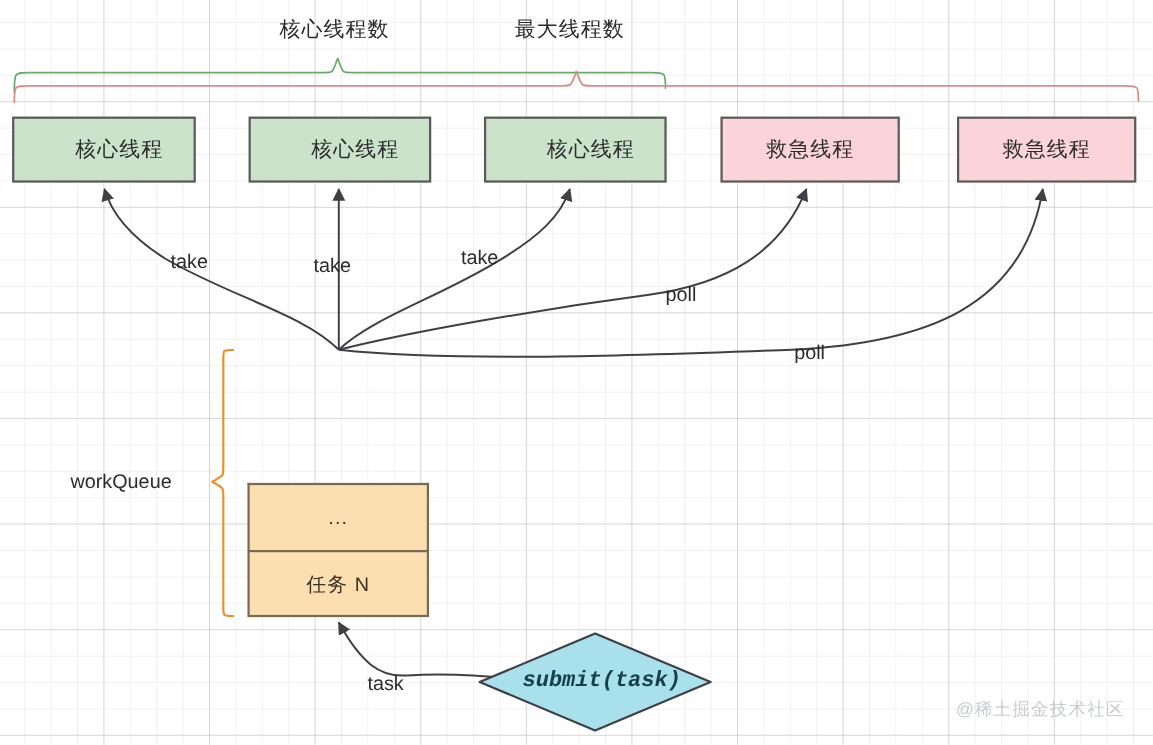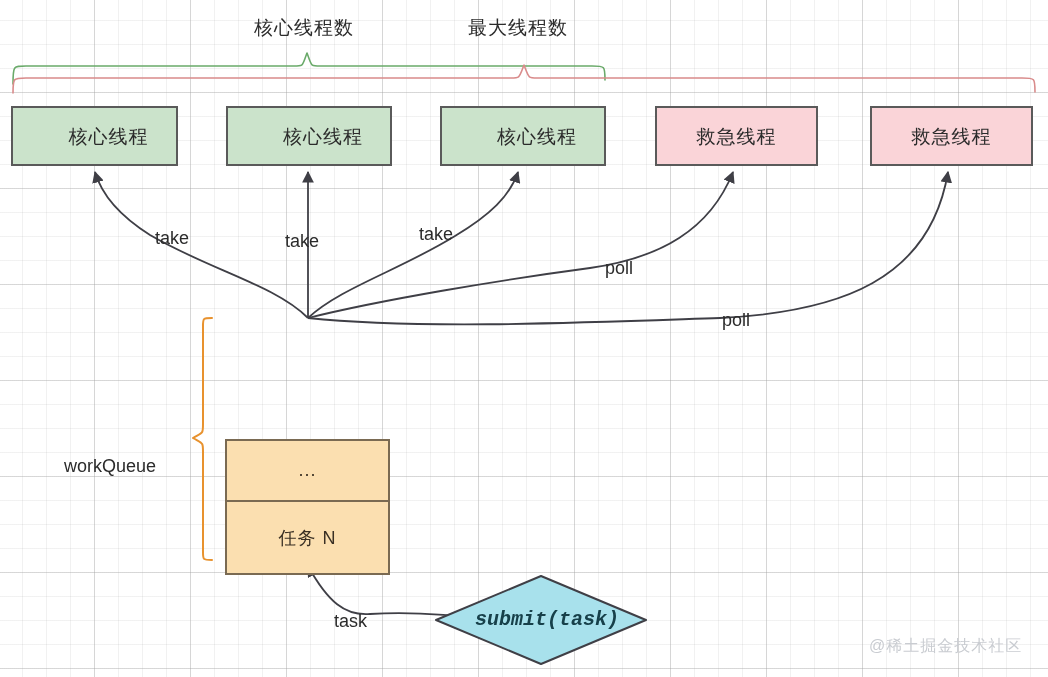--- a/index.html
+++ b/index.html
@@ -167,29 +167,29 @@
   <div class="edge-lbl" style="left:285px;top:232px;">take</div>
 
   <div class="edge-lbl" style="left:419px;top:225px;">take</div>
 
   <div class="edge-lbl" style="left:605px;top:259px;">poll</div>
 
   <div class="edge-lbl" style="left:722px;top:311px;">poll</div>
 
   <div class="edge-lbl" style="left:334px;top:612px;">task</div>
 
-  <div class="lbl" style="left:64px;top:429px;margin-top:28px;">workQueue</div>
+  <div class="lbl" style="left:64px;top:429px;">workQueue</div>
 
 
 
   <div class="qcell" style="left:225px;top:439px;width:165px;height:61px;">
     <span>...</span>
   </div>
 
-  <div class="qcell last" style="left:225px;top:500px;width:165px;height:75px;">
+  <div class="qcell last" style="left:225px;top:500px;width:165px;height:61px;">
     <span>任务 N</span>
   </div>
 
   <div class="diamond-text" style="left:475px;top:610px;font-family:Liberation Mono, monospace;">submit(task)</div>
 
   <div class="watermark" style="left:869px;top:638px;">@稀土掘金技术社区</div>
 
 </div>
 
 </body></html>

